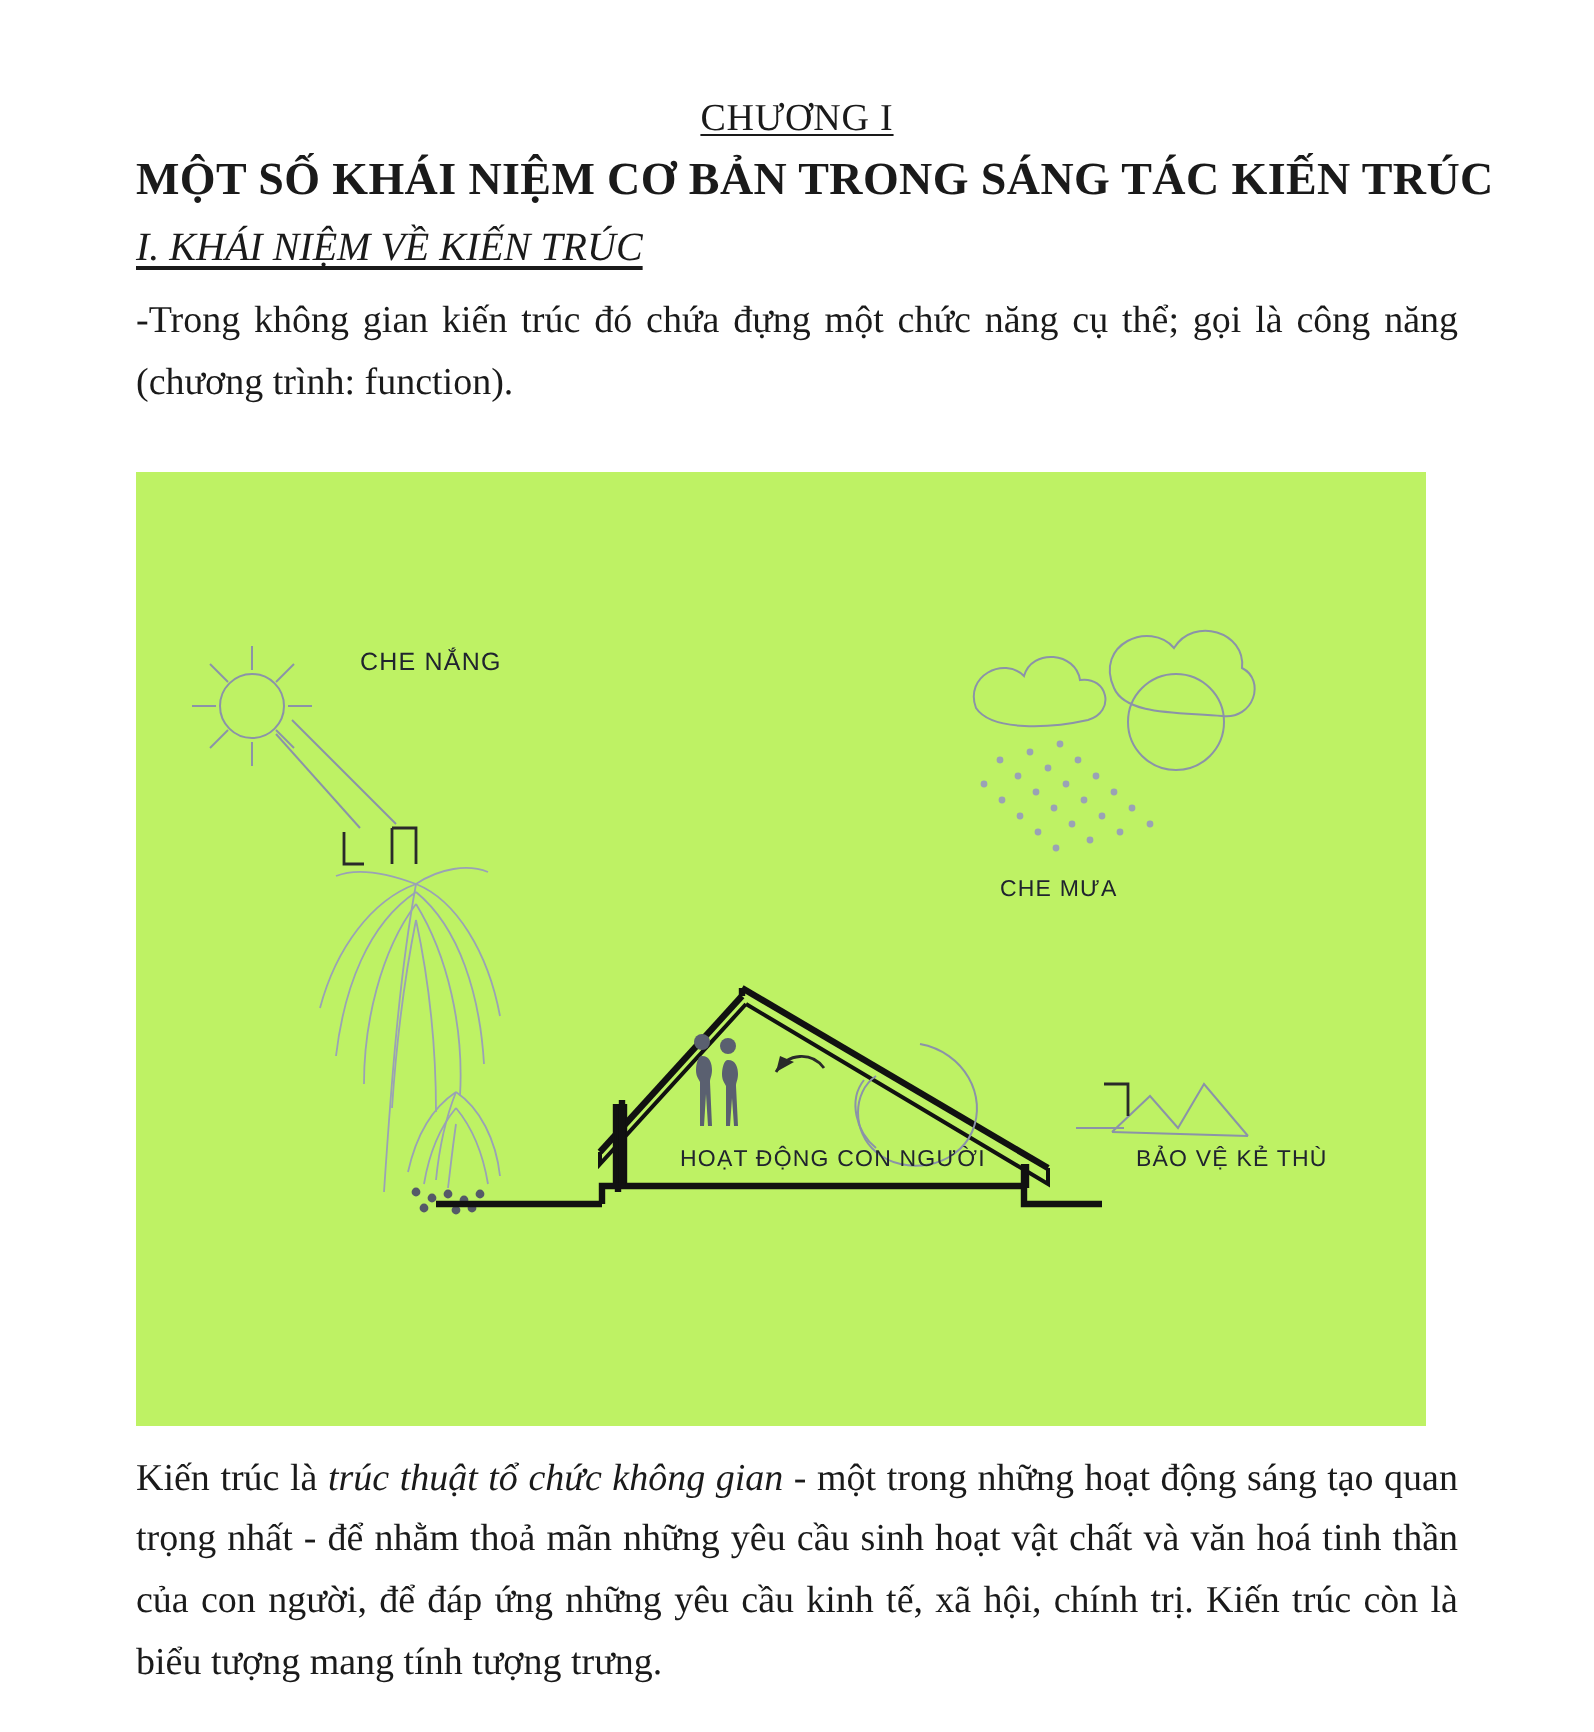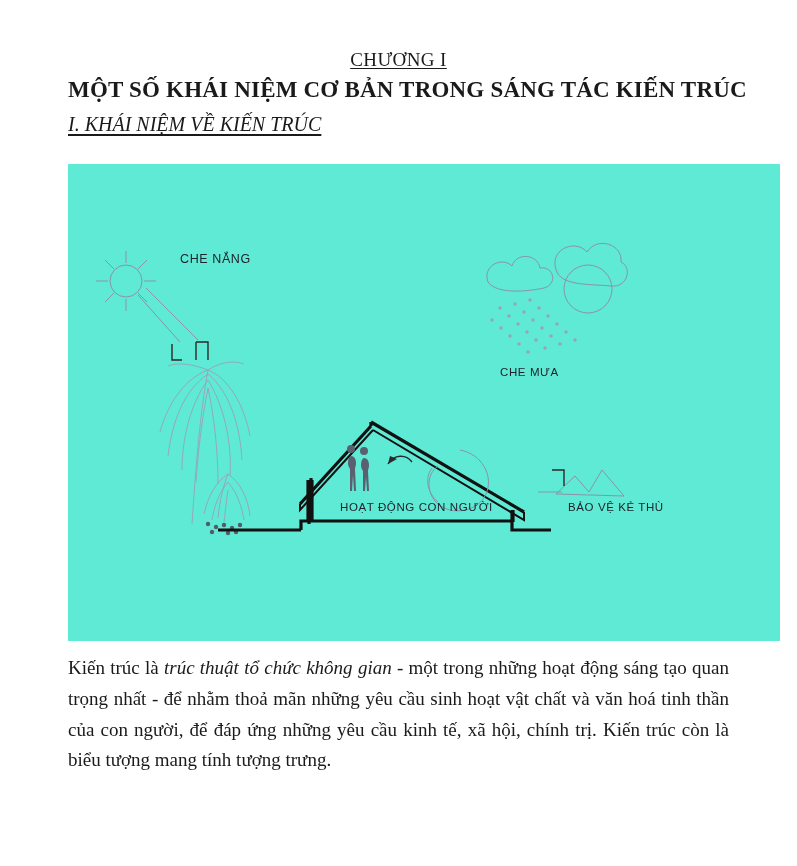--- a/index.html
+++ b/index.html
@@ -55,24 +55,24 @@
     margin: 10px 0 10px 0;
     text-align: justify;
     text-justify: inter-word;
   }
   p.body-text.dash {
     text-indent: 0;
   }
   
   .figure {
     position: relative;
-    width: 712px;
+    width: 645px;
     height: 477px;
     margin: 28px 0 12px 0;
-    background: #5eead4;
+    background: #bef264;
   }
   .figure svg {
     position: absolute;
     left: 0;
     top: 0;
   }
   .fig-caption-block {
     font-size: 19px;
     line-height: 1.62;
     text-align: justify;
@@ -127,20 +127,21 @@
   <div class="chapter-label">
     <span>CHƯƠNG I</span>
   </div>
 
   <div class="doc-title">MỘT SỐ KHÁI NIỆM CƠ BẢN TRONG SÁNG TÁC KIẾN TRÚC</div>
 
   <div class="section-heading">
     <span>I. KHÁI NIỆM VỀ KIẾN TRÚC</span>
   </div>
 
+  <p class="body-text dash">-Trong không gian kiến trúc đó chứa đựng một chức năng cụ thể; gọi là công năng (chương trình: function).</p>
 
   <div class="figure">
     <svg width="645" height="477" viewBox="0 0 645 477" xmlns="http://www.w3.org/2000/svg">
 
       <g>
         <circle cx="58" cy="117" r="16" class="stroke-thin"></circle>
         <line x1="58" y1="87" x2="58" y2="99" class="stroke-thin"></line>
         <line x1="58" y1="135" x2="58" y2="147" class="stroke-thin"></line>
         <line x1="28" y1="117" x2="40" y2="117" class="stroke-thin"></line>
         <line x1="76" y1="117" x2="88" y2="117" class="stroke-thin"></line>

